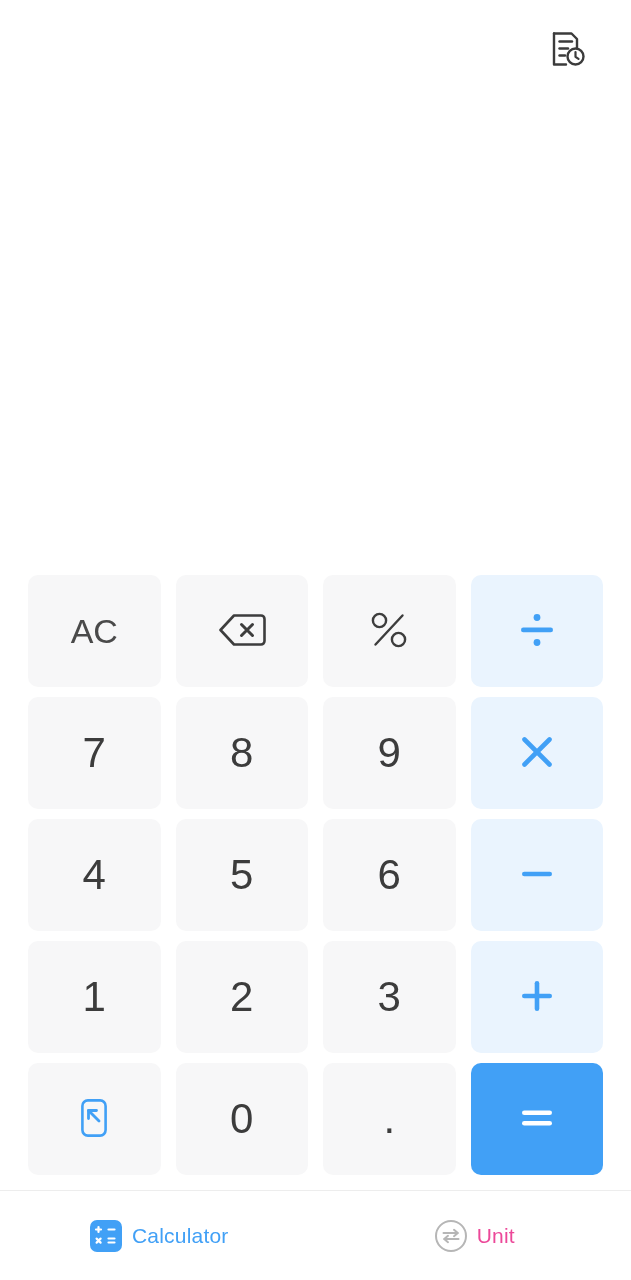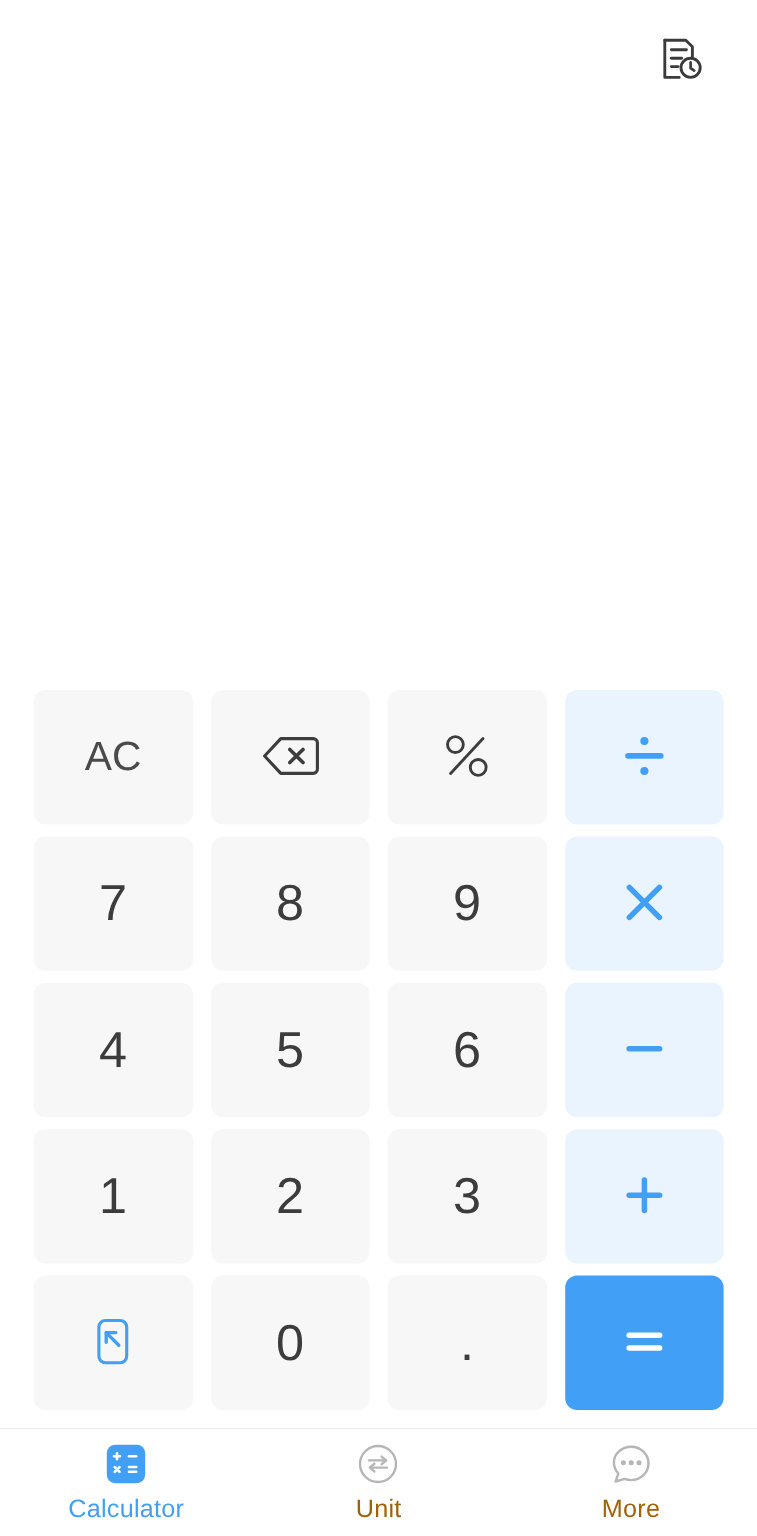--- a/index.html
+++ b/index.html
@@ -136,40 +136,40 @@
     border-top: 1px solid #ededed;
     display: flex;
     align-items: center;
     background: #ffffff;
   }
 
   .tab {
     flex: 1 1 0;
     height: 100%;
     display: flex;
-    flex-direction: column;
+    flex-direction: row;
     align-items: center;
     justify-content: center;
     gap: 7px;
     cursor: pointer;
     background: transparent;
     border: none;
   }
 
   .tab-icon {
     width: 38px;
     height: 38px;
     display: flex;
     align-items: center;
     justify-content: center;
   }
 
   .tab-label {
     font-size: 21px;
-    color: #a16207;
+    color: #ec4899;
     font-weight: 400;
     letter-spacing: 0.2px;
   }
 
   .tab.active .tab-label {
     color: #41a0f6;
   }
 </style>
 </head>
 <body>
@@ -335,27 +335,16 @@
           <path d="M10.5 15h14" stroke="#b6b6b6" stroke-width="2" stroke-linecap="round"></path>
           <path d="M21 11.8L24.8 15 21 18.2" stroke="#b6b6b6" stroke-width="2" stroke-linecap="round" stroke-linejoin="round"></path>
           <path d="M25.5 21h-14" stroke="#b6b6b6" stroke-width="2" stroke-linecap="round"></path>
           <path d="M15 17.8L11.2 21 15 24.2" stroke="#b6b6b6" stroke-width="2" stroke-linecap="round" stroke-linejoin="round"></path>
         </svg>
       </span>
       <span class="tab-label">Unit</span>
     </button>
 
 
-    <button class="tab">
-      <span class="tab-icon">
-        <svg width="36" height="36" viewBox="0 0 36 36" fill="none">
-          <path d="M18 3.6c8 0 14.4 6.2 14.4 13.9 0 7.7-6.4 13.9-14.4 13.9-1.9 0-3.7-.35-5.4-1l-7.6 2.2 2.3-6.7a13.4 13.4 0 0 1-3.7-9.2C3.6 9.8 10 3.6 18 3.6z" stroke="#b6b6b6" stroke-width="2" stroke-linejoin="round"></path>
-          <circle cx="11.5" cy="17" r="2.1" fill="#b6b6b6"></circle>
-          <circle cx="18" cy="17" r="2.1" fill="#b6b6b6"></circle>
-          <circle cx="24.5" cy="17" r="2.1" fill="#b6b6b6"></circle>
-        </svg>
-      </span>
-      <span class="tab-label">More</span>
-    </button>
 
   </div>
 
 </div>
 
 </body></html>

